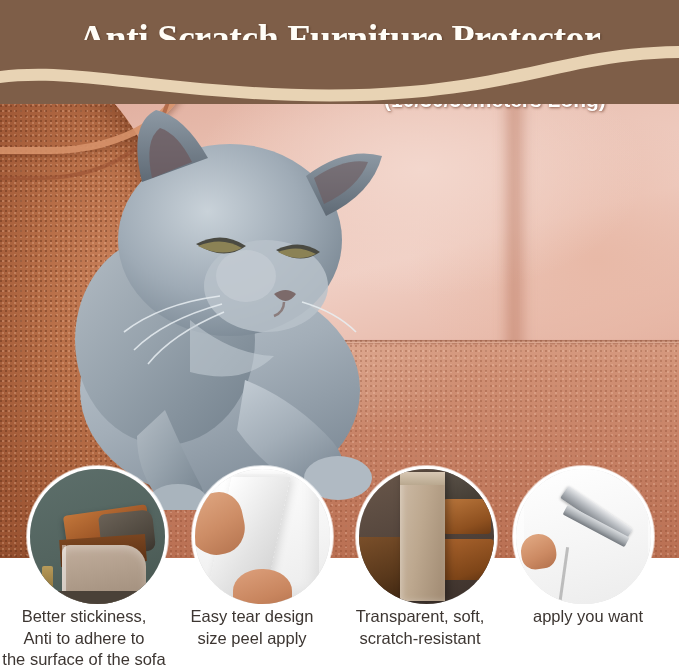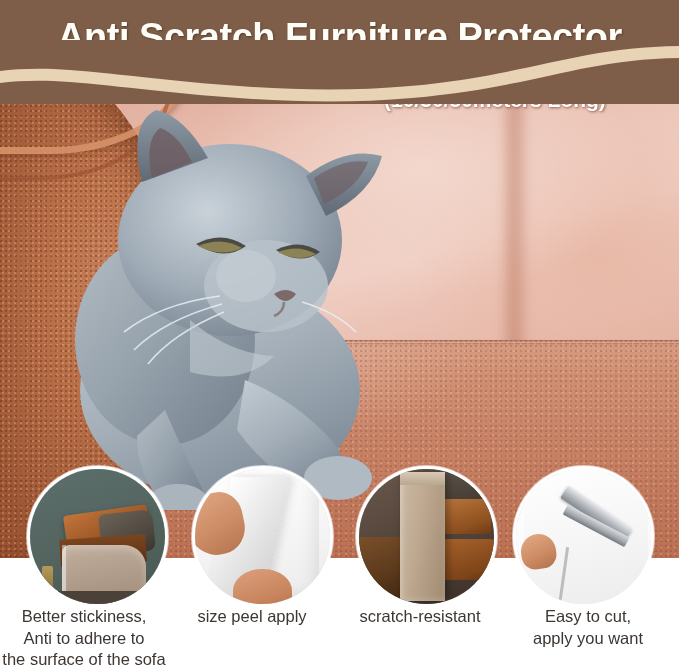--- a/index.html
+++ b/index.html
@@ -16,21 +16,21 @@
   .header {
     position:absolute; left:0; top:0; width:679px; height:104px;
     background:#7e5e48; overflow:hidden; z-index:30;
   }
   .header-title {
     position:absolute; left:0; top:16px; width:679px;
     text-align:center;
     font-size:38px; font-weight:bold;
     letter-spacing:-0.5px;
     color:#fffdf7;
-    font-family:Liberation Sans, sans-serif;
+    font-family:Liberation Serif, serif;
     text-shadow:1px 1px 2px rgba(60,35,20,.55);
     white-space:nowrap;
   }
   
   .wave-cream {
     position:absolute; left:-20px; top:40px; width:720px; height:80px; z-index:31;
   }
 
   
   .photo {
@@ -421,24 +421,25 @@
     </div>
   </div>
 
   <div class="captions">
     <div class="caption">
       <span class="ln">Better stickiness,</span>
       <span class="ln">Anti to adhere to</span>
       <span class="ln">the surface of the sofa</span>
     </div>
     <div class="caption">
+      <span class="ln">Easy tear design</span>
       <span class="ln">size peel apply</span>
     </div>
     <div class="caption">
+      <span class="ln">Transparent, soft,</span>
       <span class="ln">scratch-resistant</span>
     </div>
     <div class="caption">
-      <span class="ln">Easy to cut,</span>
       <span class="ln">apply you want</span>
     </div>
   </div>
 
 </div>
 
 </body></html>

